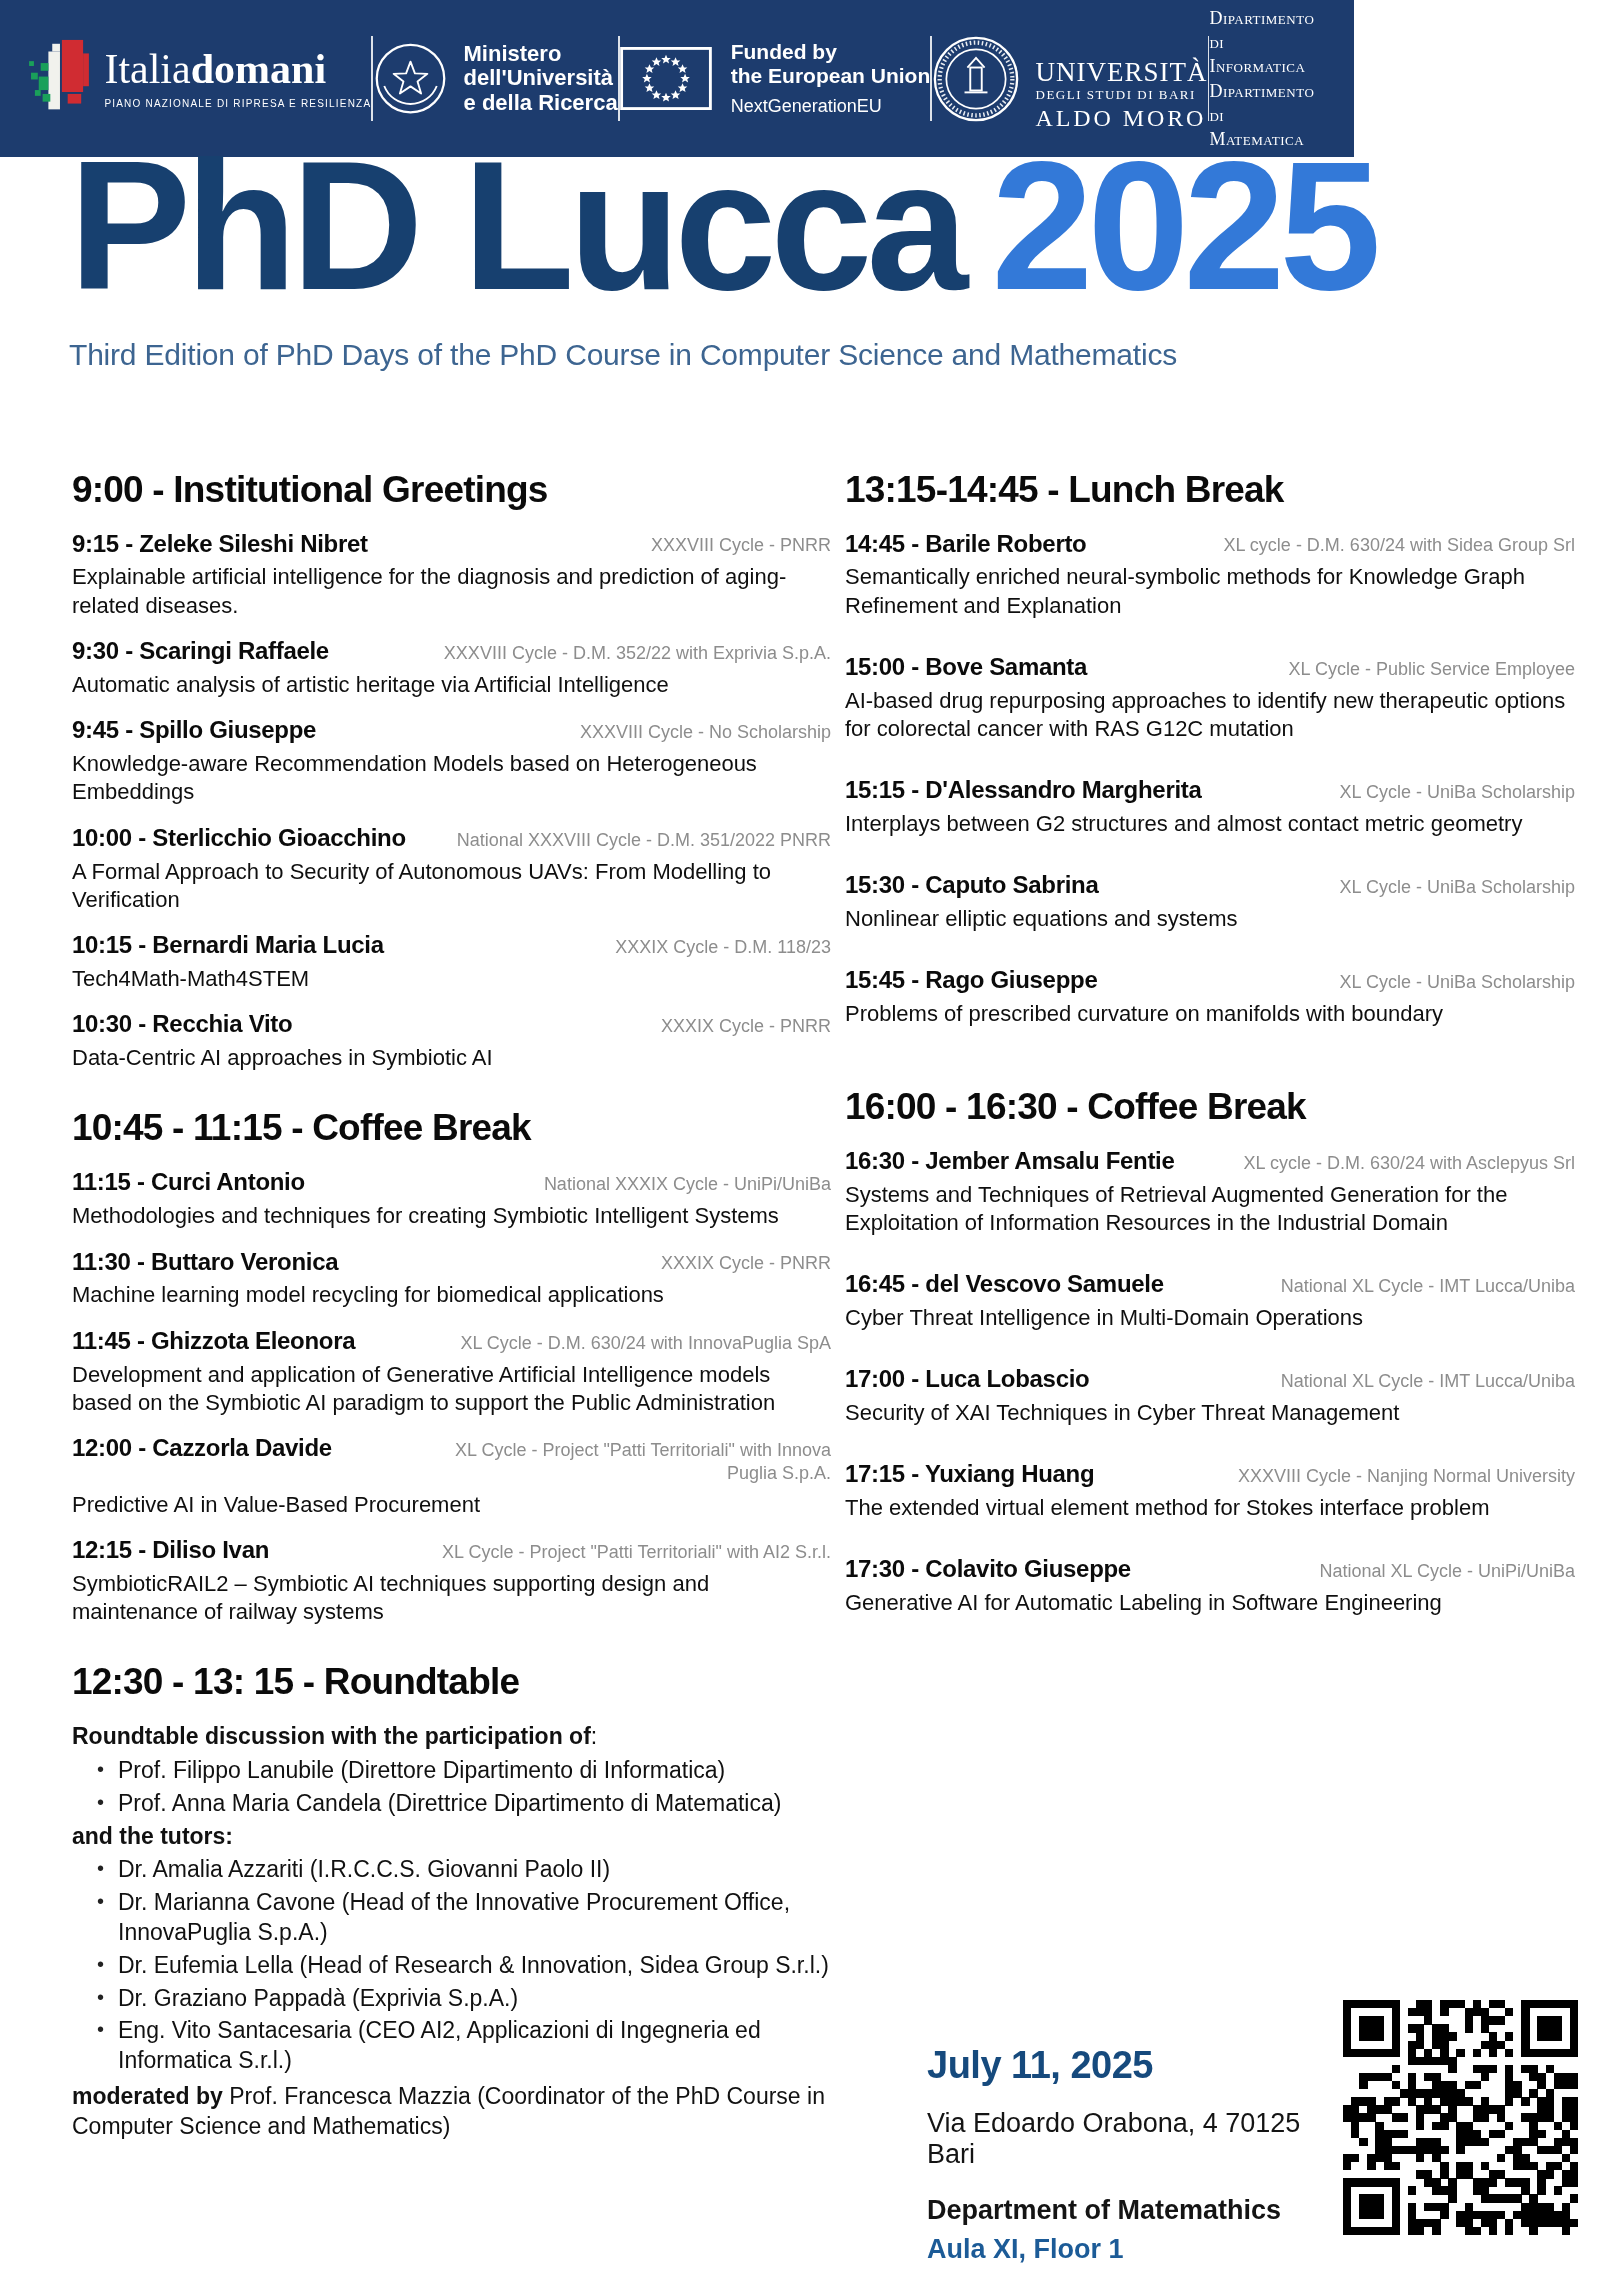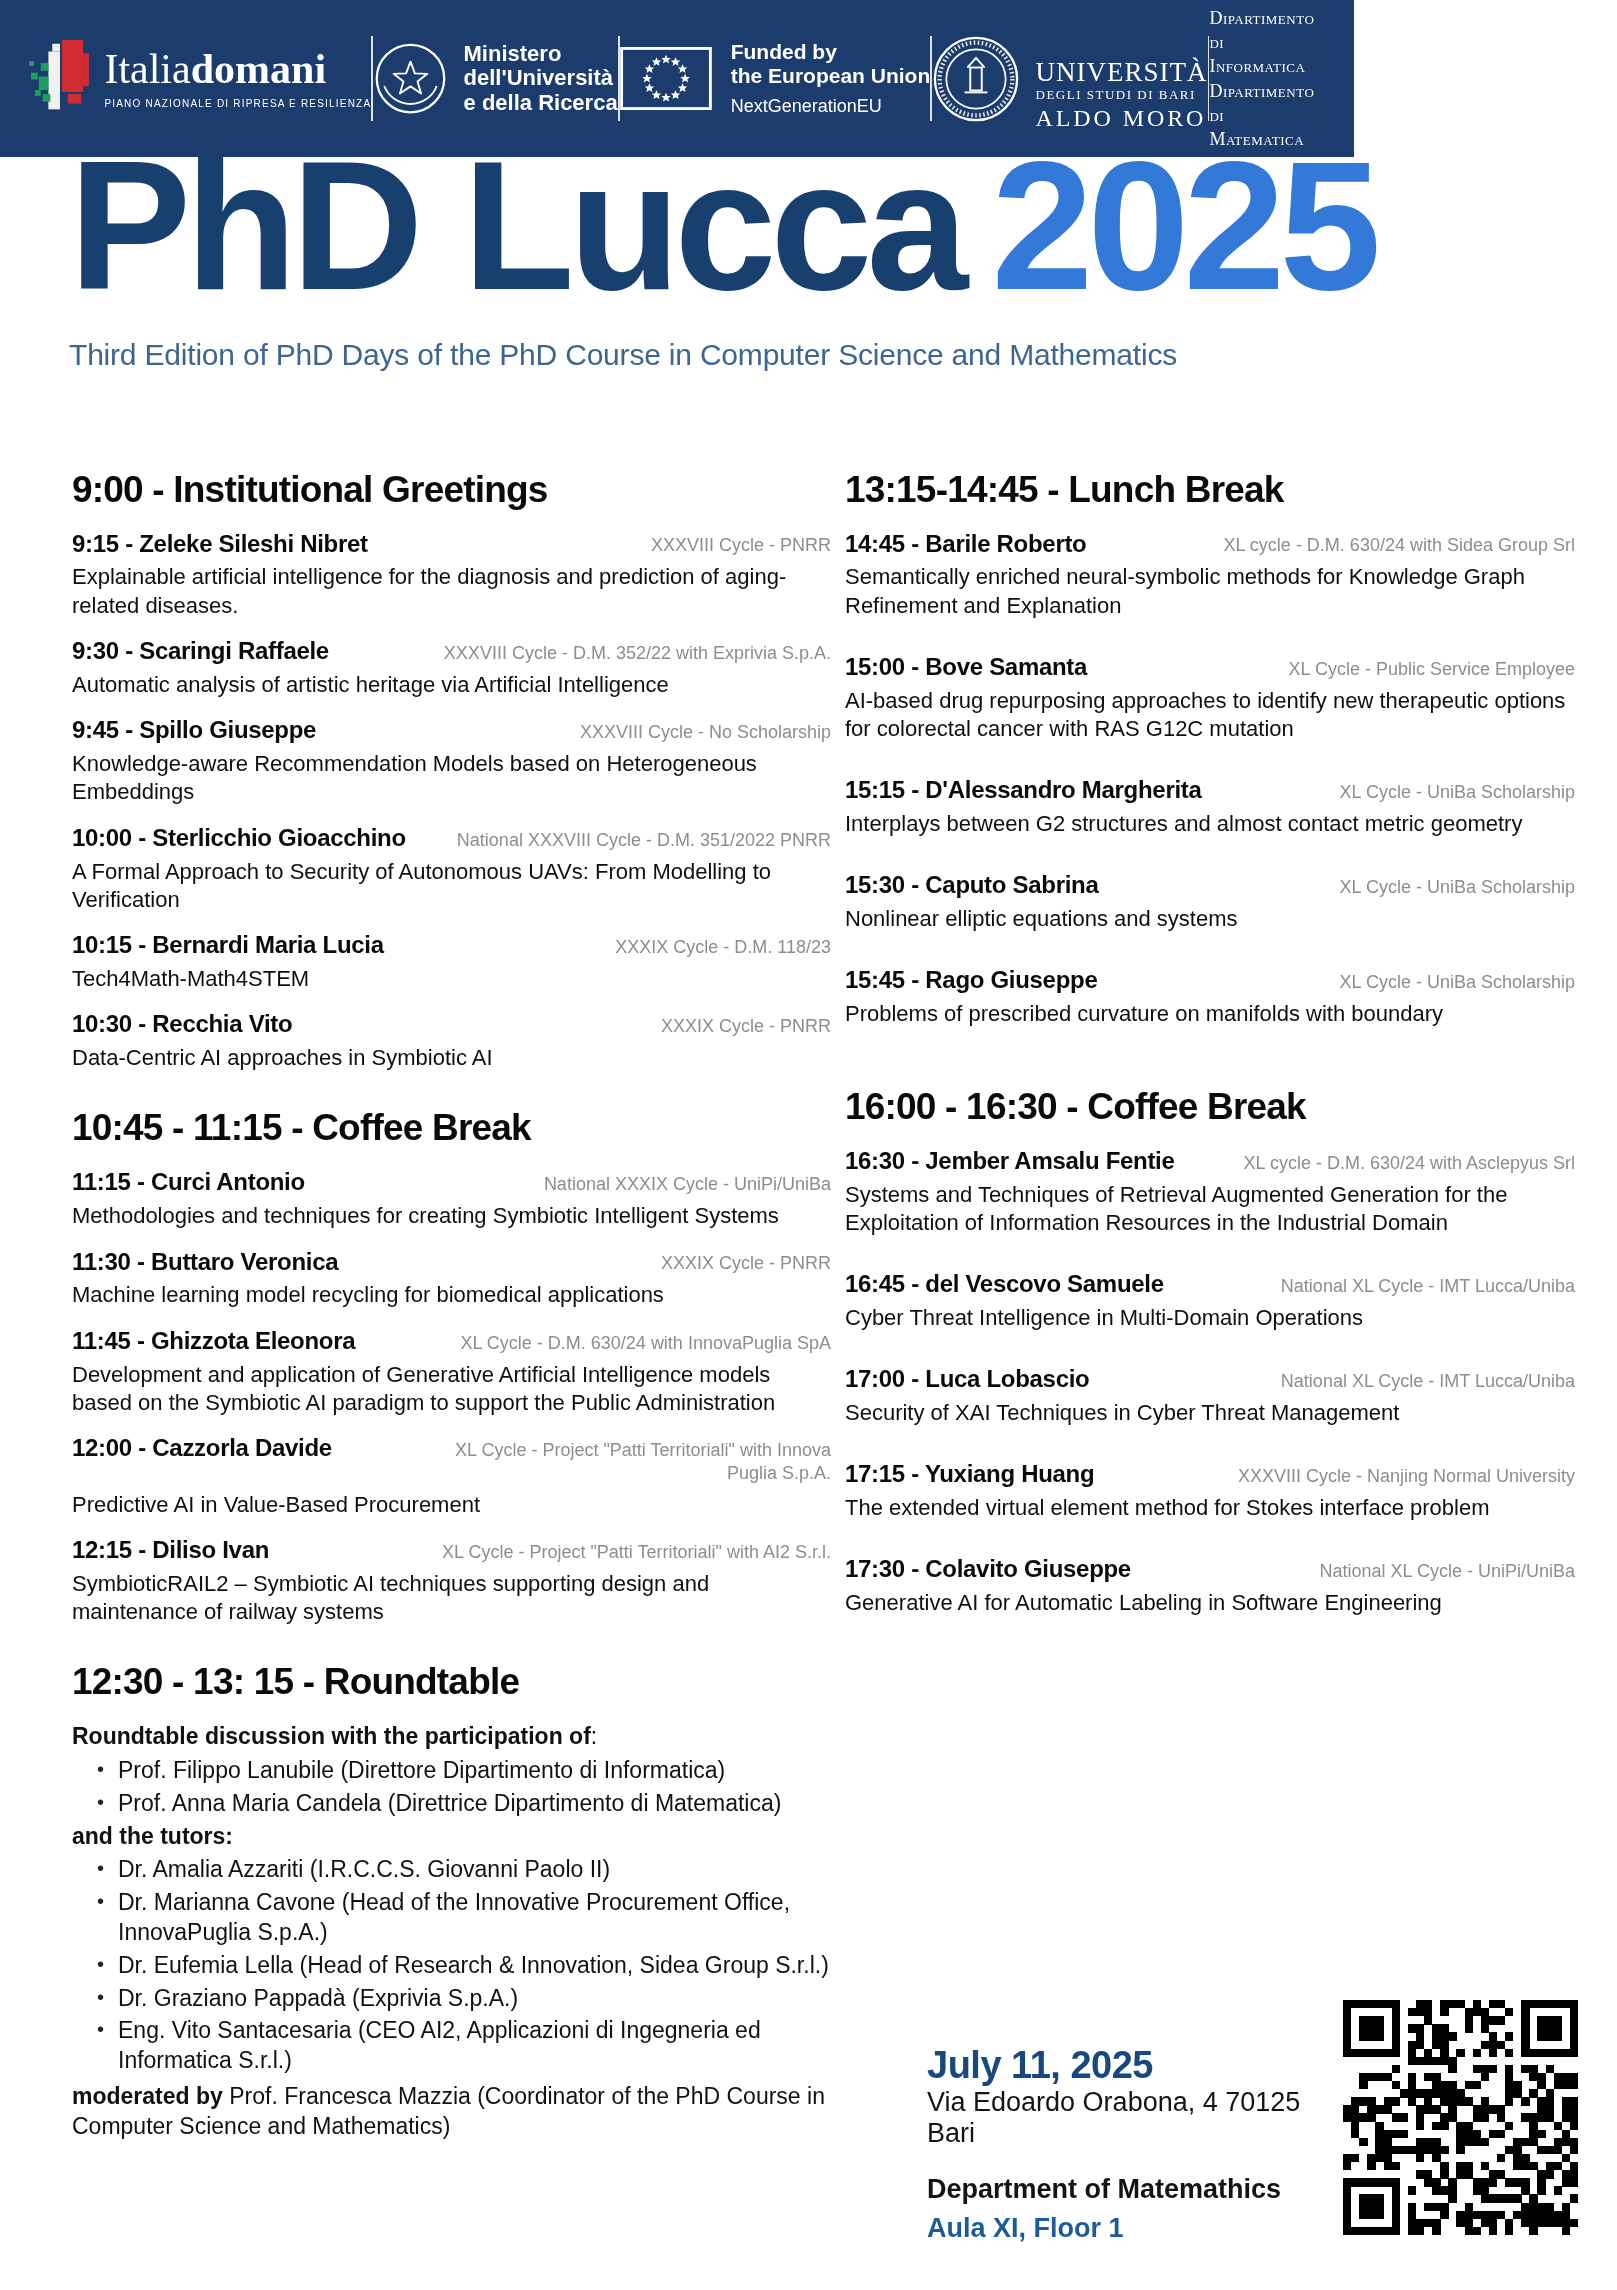--- a/index.html
+++ b/index.html
@@ -64,21 +64,21 @@
   .rt-list { list-style:none; margin:3.8px 0 1.9px 0; }
   .rt-list li { font-size:23px; line-height:1.3; position:relative; padding-left:46px; margin:2.9px 0; }
   .rt-list li::before { content:"•"; position:absolute; left:25px; top:0; font-size:20px; color:#222; }
   .rt-label { font-size:23px; font-weight:700; line-height:1.3; margin-top:1.9px; }
   .rt-moderated { font-size:23px; line-height:1.3; margin-top:5.8px; }
   .rt-moderated b { font-weight:700; }
 
   
   .footer { position:absolute; left:927px; top:2044px; width:413px; }
   .f-date { font-size:38px; font-weight:700; color:var(--footer-date-navy,#164a7d); letter-spacing:-0.5px; }
-  .f-address { font-size:27px; color:#141414; }
+  .f-address { font-size:27px; color:#141414; margin-top:21px; }
   .f-dept { font-size:27px; font-weight:700; color:#141414; margin-top:25px; }
   .f-room { font-size:27px; font-weight:700; color:var(--room-blue,#1c5b97); margin-top:7.7px; }
 
   .qr { position:absolute; left:1343px; top:2000px; width:235px; height:235px; }
 </style>
 </head>
 <body>
 
 <div class="header">
 

